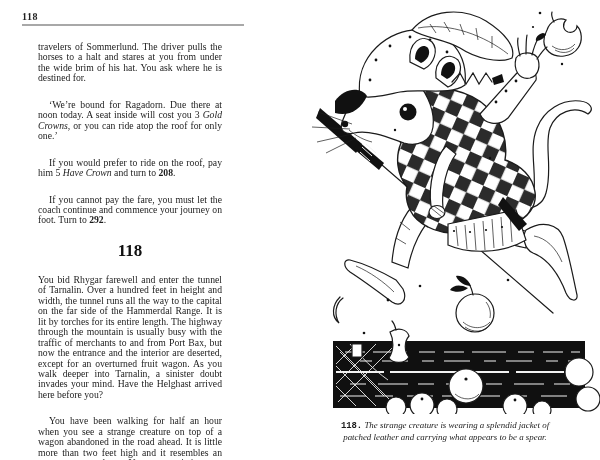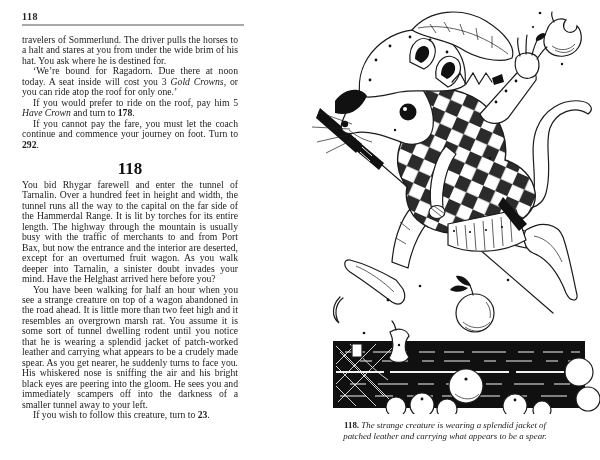--- a/index.html
+++ b/index.html
@@ -3,51 +3,51 @@
 <meta charset="utf-8">
 <style>
   html,body{margin:0;padding:0;}
   body{
     width:600px;height:460px;position:relative;overflow:hidden;
     background:#ffffff;font-family:"Liberation Serif",serif;color:#1b1b1b;
   }
   #left-col{position:absolute;left:22px;top:11px;width:216px;}
   .header-num{font-weight:bold;font-size:10px;letter-spacing:.5px;color:#222;}
   .rule{height:2px;background:#a8a8a8;width:222px;margin:2px 0 9px 0;}
-  p.para{margin:0;font-size:9.7px;line-height:10.45px;text-align:justify;color:#1b1b1b;}
+  p.para{margin:16px;font-size:9.7px;line-height:10.45px;text-align:justify;color:#1b1b1b;}
   p.para.indent{text-indent:11px;font-family:Liberation Serif, serif;}
   h2.section-heading{
     text-align:center;font-size:17px;font-weight:bold;color:#111;
     margin:10px 0 3px 0;line-height:17px;font-family:"Liberation Serif",serif;
   }
   .it{font-style:italic;}
   .bd{font-weight:bold;}
   #illustration-wrap{position:absolute;left:300px;top:0;width:300px;height:414px;}
   #caption{
     position:absolute;left:333px;top:420px;width:224px;
     text-align:center;font-size:8.9px;line-height:10.6px;color:#1b1b1b;
   }
-  #caption .num{font-weight:bold;font-style:normal;}
+  #caption .num{font-weight:bold;font-style:normal;font-family:Liberation Mono, monospace;}
   #caption .cap-text{font-style:italic;margin-top:39px;}
   svg .ln{stroke:#1b1b1b;fill:none;stroke-width:1.2;stroke-linecap:round;}
   svg .fw{fill:#ffffff;stroke:#1b1b1b;stroke-width:1.2;}
   svg .fb{fill:#111111;stroke:none;}
   svg .thin{stroke:#1b1b1b;stroke-width:.7;fill:none;}
   svg .wht{stroke:#f2f2f2;fill:none;}
 </style>
 </head>
 <body>
 
 <div id="left-col">
   <div class="header-num">118</div>
   <div class="rule"></div>
   <div id="text-flow">
       <p class="para"><span>travelers of Sommerlund. The driver pulls the horses to a halt and stares at you from under the wide brim of his hat. You ask where he is destined for.</span></p>
       <p class="para indent"><span>‘We’re bound for Ragadorn. Due there at noon today. A seat inside will cost you 3 </span><span class="it">Gold Crowns</span><span>, or you can ride atop the roof for only one.’</span></p>
-      <p class="para indent"><span>If you would prefer to ride on the roof, pay him 5 </span><span class="it">Have Crown</span><span> and turn to </span><span class="bd">178</span><span>.</span></p>
+      <p class="para indent"><span>If you would prefer to ride on the roof, pay him 5 </span><span class="it">Have Crown</span><span> and turn to </span><span class="bd">208</span><span>.</span></p>
       <p class="para indent"><span>If you cannot pay the fare, you must let the coach continue and commence your journey on foot. Turn to </span><span class="bd">292</span><span>.</span></p>
       <h2 class="section-heading">118</h2>
       <p class="para"><span>You bid Rhygar farewell and enter the tunnel of Tarnalin. Over a hundred feet in height and width, the tunnel runs all the way to the capital on the far side of the Hammerdal Range. It is lit by torches for its entire length. The highway through the mountain is usually busy with the traffic of merchants to and from Port Bax, but now the entrance and the interior are deserted, except for an overturned fruit wagon. As you walk deeper into Tarnalin, a sinister doubt invades your mind. Have the Helghast arrived here before you?</span></p>
       <p class="para indent"><span>You have been walking for half an hour when you see a strange creature on top of a wagon abandoned in the road ahead. It is little more than two feet high and it resembles an overgrown marsh rat. You assume it is some sort of tunnel dwelling rodent until you notice that he is wearing a splendid jacket of patch-worked leather and carrying what appears to be a crudely made spear. As you get nearer, he suddenly turns to face you. His whiskered nose is sniffing the air and his bright black eyes are peering into the gloom. He sees you and immediately scampers off into the darkness of a smaller tunnel away to your left.</span></p>
       <p class="para indent"><span>If you wish to follow this creature, turn to </span><span class="bd">23</span><span>.</span></p>
     </div>
 </div>
 
 <div id="illustration-wrap">
   <svg width="300" height="414" viewBox="0 0 300 414">

